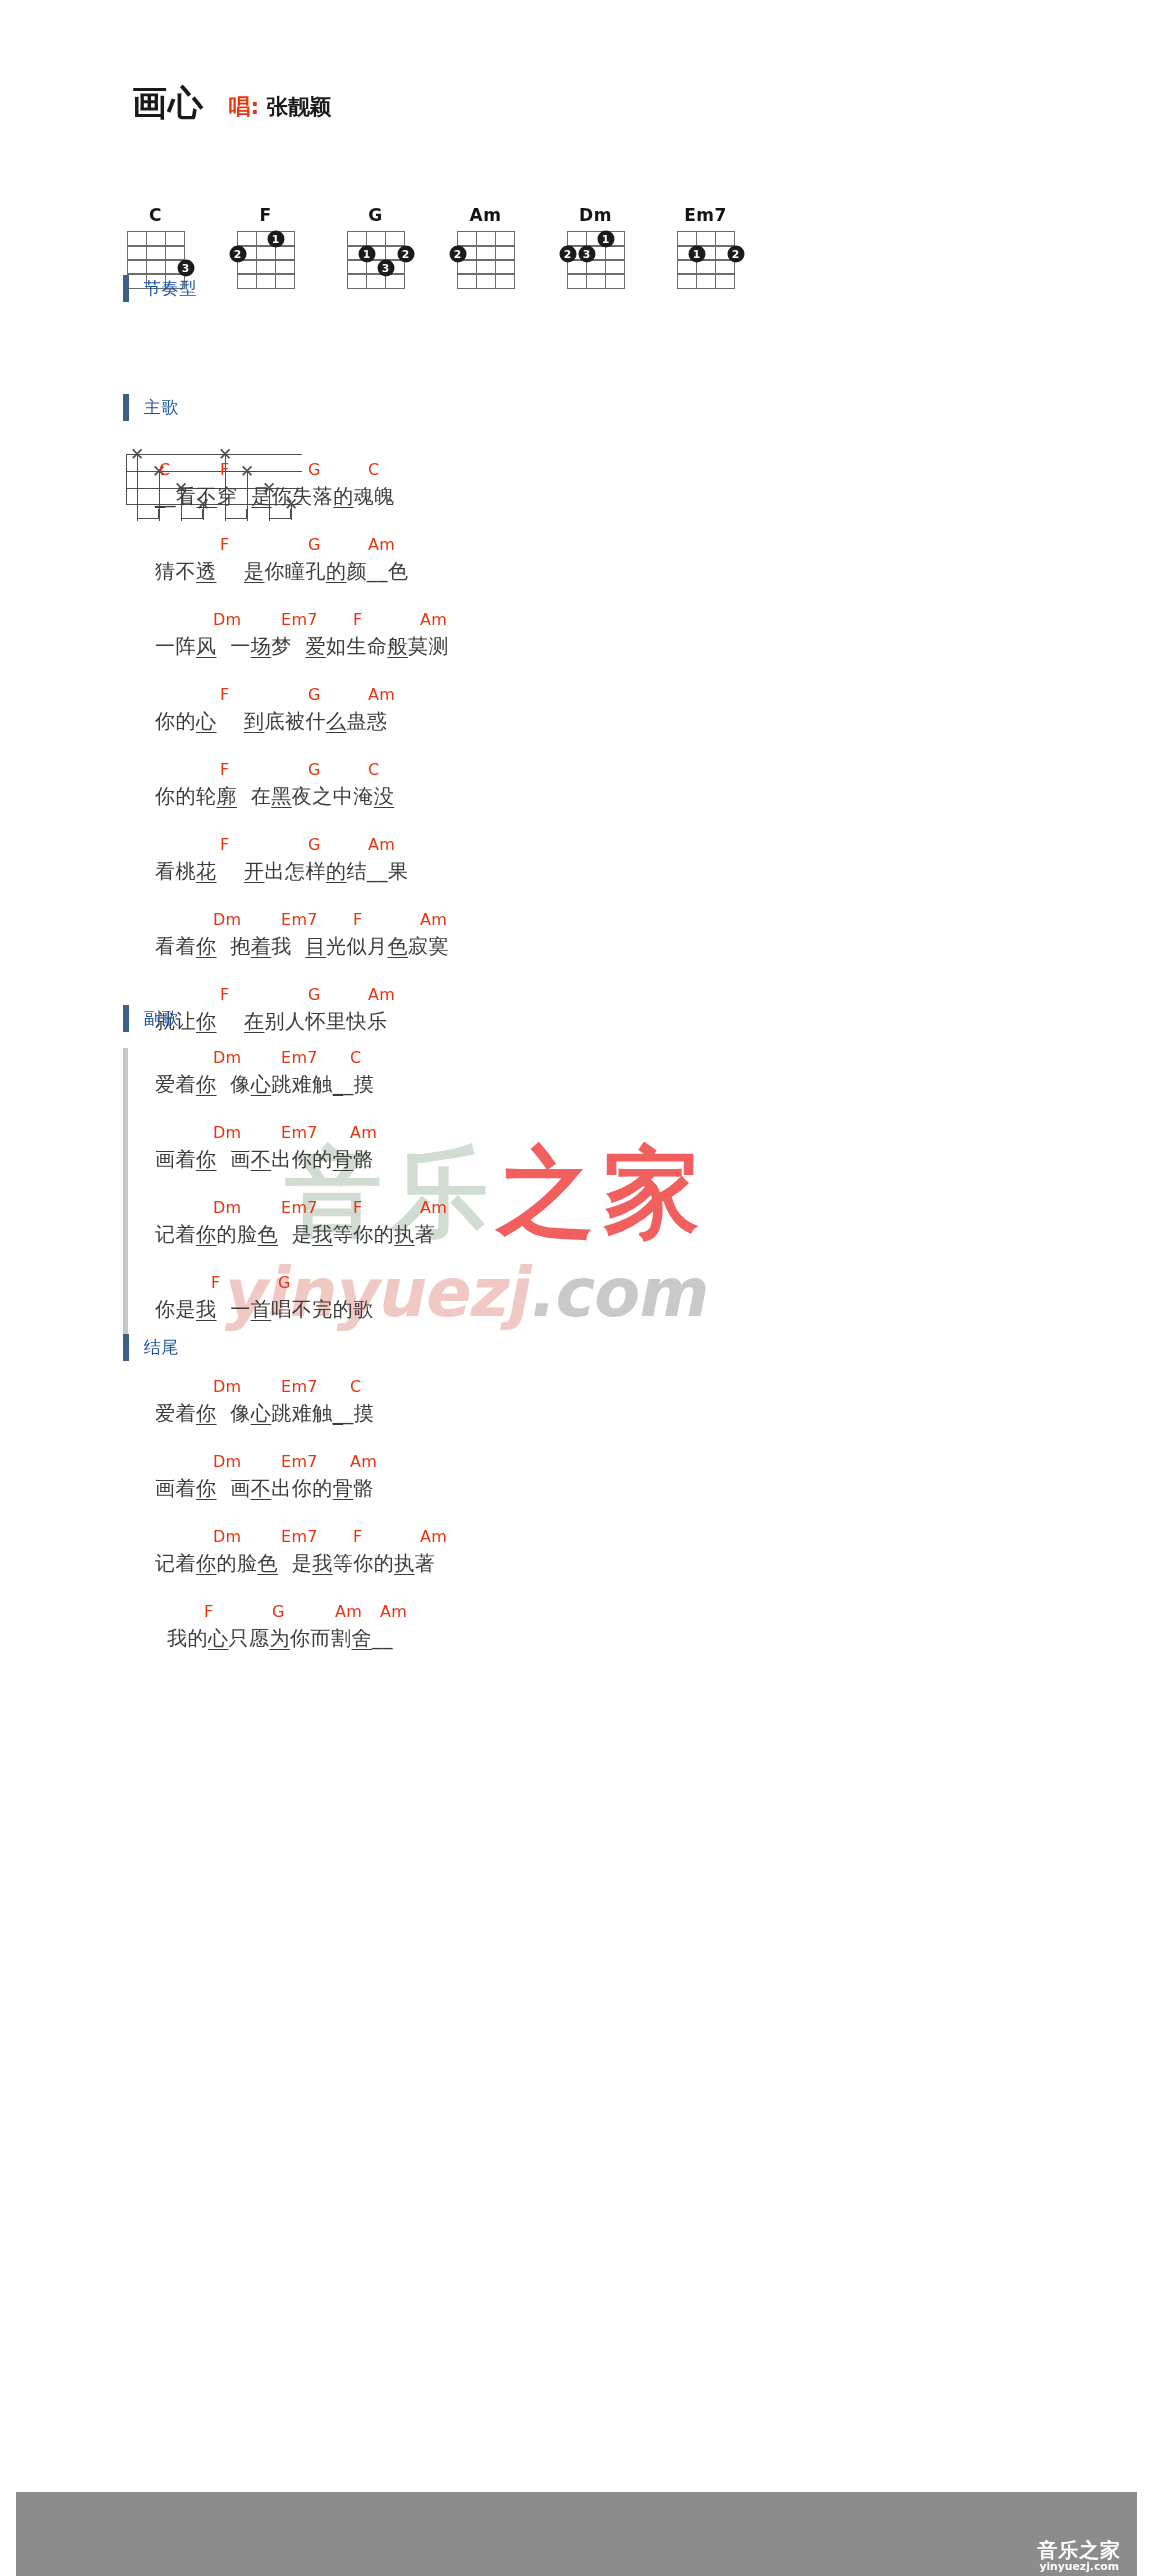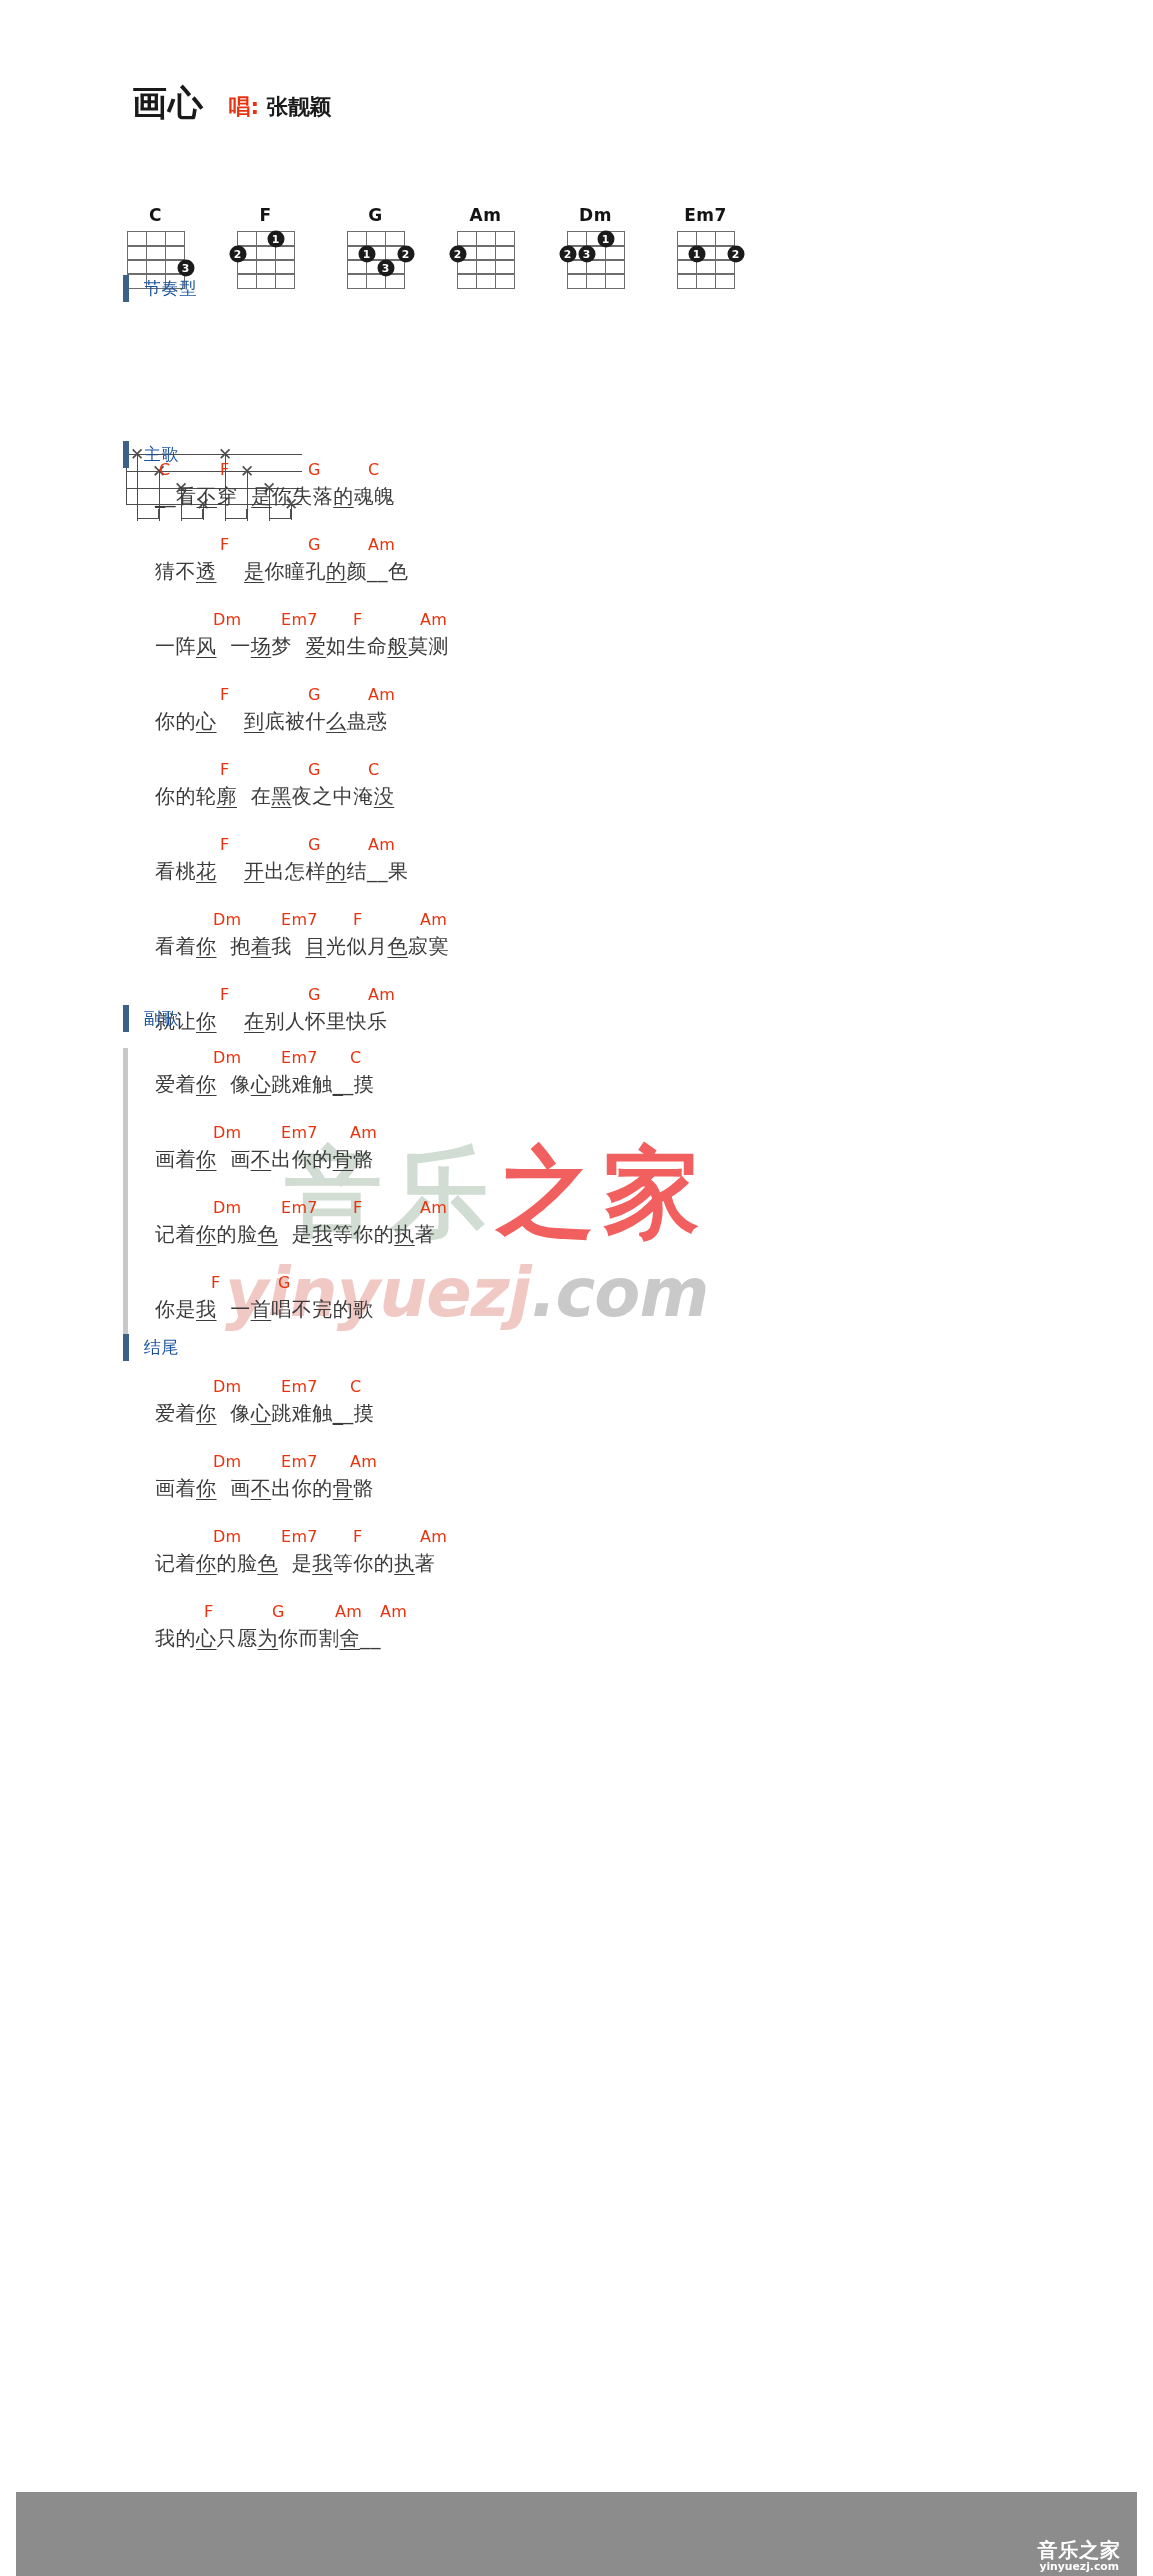--- a/index.html
+++ b/index.html
@@ -202,21 +202,21 @@
         <div class="xmark" style="left: 165px; top: 50px;">✕</div>
       </div>
     <div id="tab-beams" style="position:relative;height:18px;width:176px;">
         <div class="beam" style="left: 11px; top: 5.4px; width: 22px;"></div>
         <div class="beam" style="left: 55px; top: 5.4px; width: 22px;"></div>
         <div class="beam" style="left: 99px; top: 5.4px; width: 22px;"></div>
         <div class="beam" style="left: 143px; top: 5.4px; width: 22px;"></div>
       </div>
   </div>
 
-  <div class="sec-head" style="left:123px;top:441px;justify-content:space-between;">
+  <div class="sec-head" style="left:123px;top:394px;justify-content:space-between;">
     <div class="sec-bar"></div>
     <div class="sec-label">主歌</div>
   </div>
   <div class="block" id="verse-block" style="left:123px;top:460px;width:505px;">
       <div class="line">
         <div class="chordrow">
           <span class="ch" style="left: 36px;">C</span>
           <span class="ch" style="left: 97px;">F</span>
           <span class="ch" style="left: 185px;">G</span>
           <span class="ch" style="left: 245px;">C</span>
@@ -353,21 +353,21 @@
         </div>
         <div class="lyrics" style="left: 32px;">记着<u>你</u>的脸<u>色</u>  是<u>我</u>等你的<u>执</u>著</div>
       </div>
       <div class="line">
         <div class="chordrow">
           <span class="ch" style="left: 81px;">F</span>
           <span class="ch" style="left: 149px;">G</span>
           <span class="ch" style="left: 212px;">Am</span>
           <span class="ch" style="left: 257px;">Am</span>
         </div>
-        <div class="lyrics" style="left: 32px; text-align: right;">我的<u>心</u>只愿<u>为</u>你而割<u>舍</u>__</div>
+        <div class="lyrics" style="left: 44px; text-align: right;">我的<u>心</u>只愿<u>为</u>你而割<u>舍</u>__</div>
       </div>
     </div>
 
   <div class="footer">
     <div class="footer-logo">
       <div class="fl1">音乐之家</div>
       <div class="fl2">yinyuezj.com</div>
     </div>
   </div>
 

